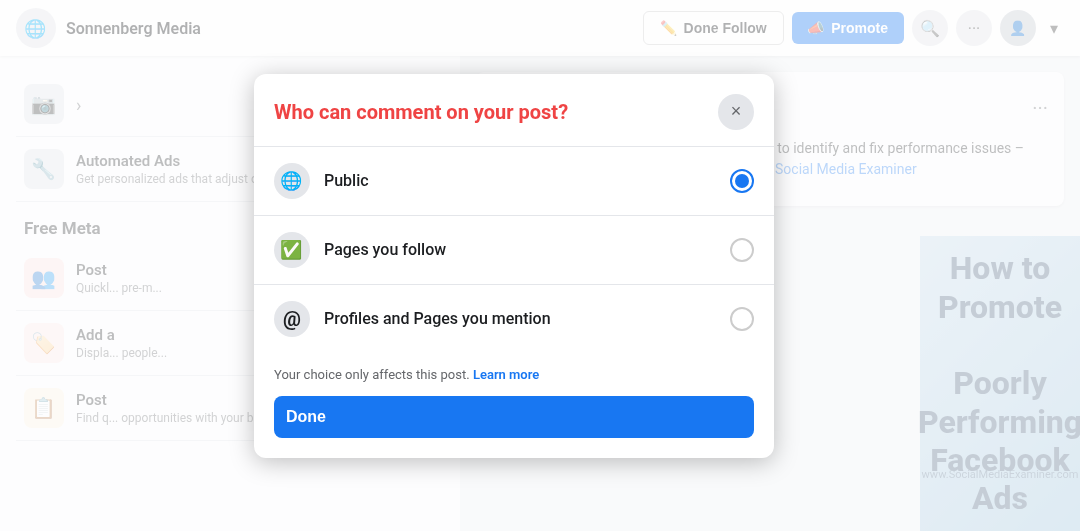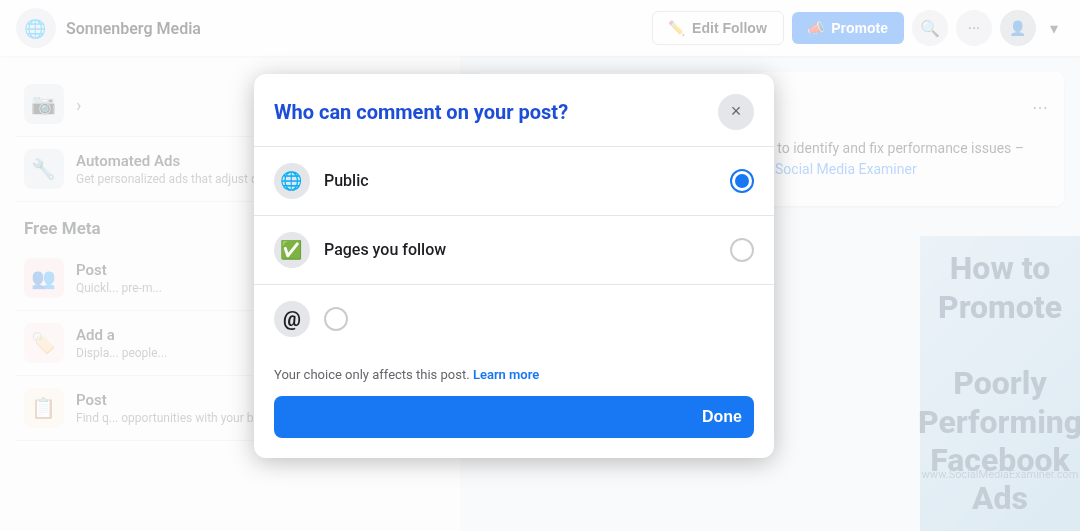--- a/index.html
+++ b/index.html
@@ -253,21 +253,21 @@
     .modal-header {
       display: flex;
       align-items: center;
       justify-content: space-between;
       padding: 20px 20px 16px;
       border-bottom: 1px solid #e4e6ea;
     }
     .modal-title {
       font-size: 20px;
       font-weight: 700;
-      color: #1d4ed8;
+      color: #ef4444;
     }
     .modal-close {
       width: 36px; height: 36px;
       border-radius: 50%;
       background: #e4e6ea;
       border: none;
       cursor: pointer;
       display: flex;
       align-items: center;
       justify-content: center;
@@ -339,34 +339,34 @@
       display: block;
       width: 100%;
       padding: 12px;
       background: #1877f2;
       color: #fff;
       font-size: 16px;
       font-weight: 700;
       border: none;
       border-radius: 8px;
       cursor: pointer;
-      text-align: right;
+      text-align: left;
     }
   </style>
 </head>
 <body>
 
 <div class="nav-bar">
   <div class="nav-logo">🌐</div>
   <span class="nav-page-name">Sonnenberg Media</span>
   <div class="nav-spacer"></div>
   <div class="nav-actions">
     <button class="nav-btn-edit">
       <span>✏️</span>
-      <span>Edit Follow</span>
+      <span>Done Follow</span>
     </button>
     <button class="nav-btn-promote">
       <span>📣</span>
       <span>Promote</span>
     </button>
     <div class="nav-icon-btn">
       <span>🔍</span>
     </div>
     <div class="nav-icon-btn">
       <span>···</span>
@@ -462,20 +462,21 @@
     </div>
 
     <div class="modal-option">
       <div class="option-icon">✅</div>
       <span class="option-label">Pages you follow</span>
       <div class="radio-outer"></div>
     </div>
 
     <div class="modal-option">
       <div class="option-icon" style="font-size:20px;font-weight:700;">@</div>
+      <span class="option-label">Profiles and Pages you mention</span>
       <div class="radio-outer"></div>
     </div>
   </div>
 
   <div class="modal-footer">
     <div class="footer-note">
       <span>Your choice only affects this post.</span>
       <a class="footer-link" href="#">Learn more</a>
     </div>
     <button class="done-btn">Done</button>

